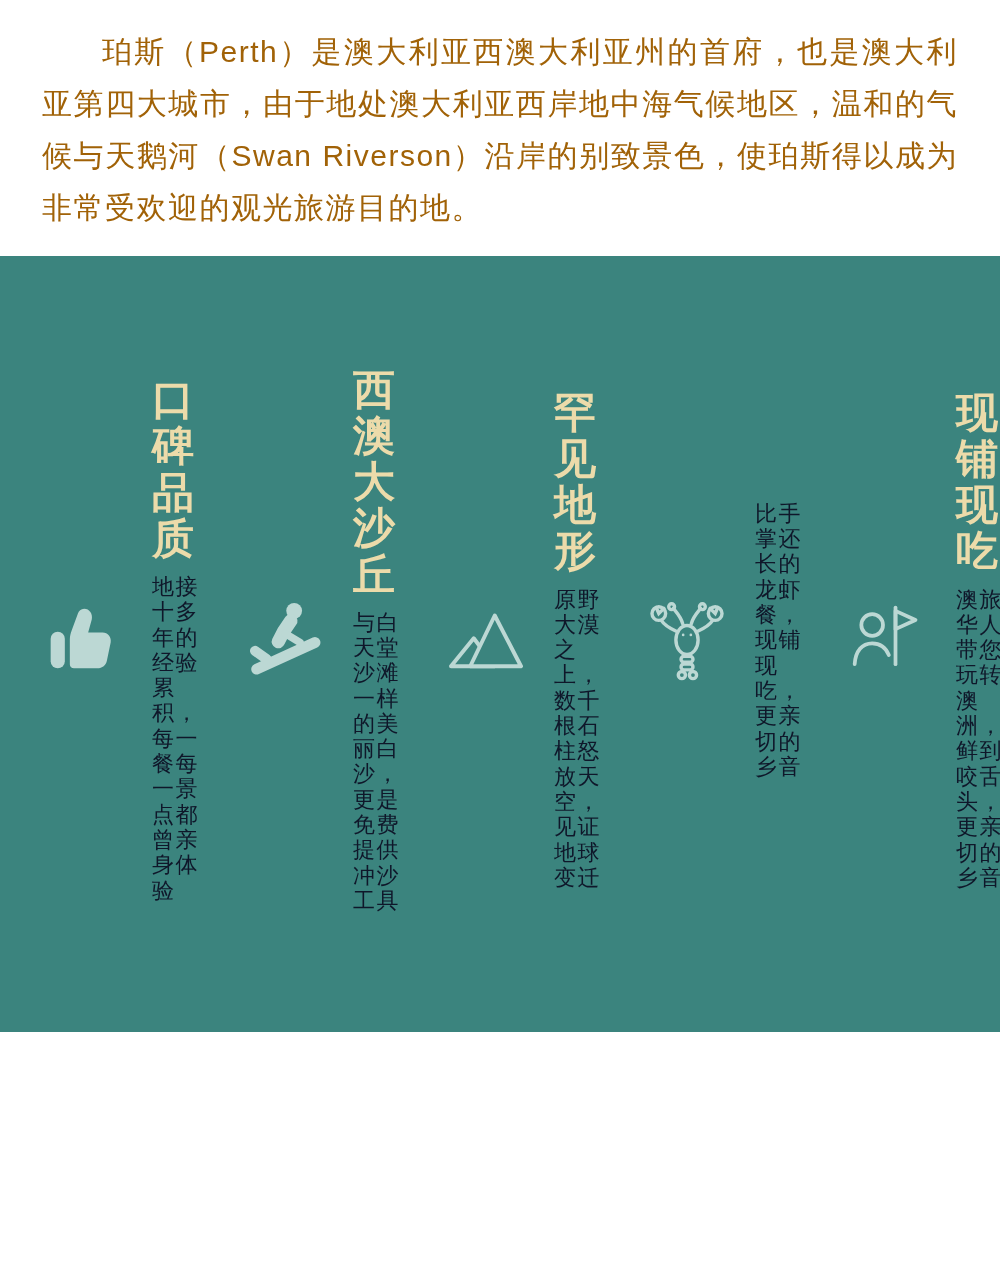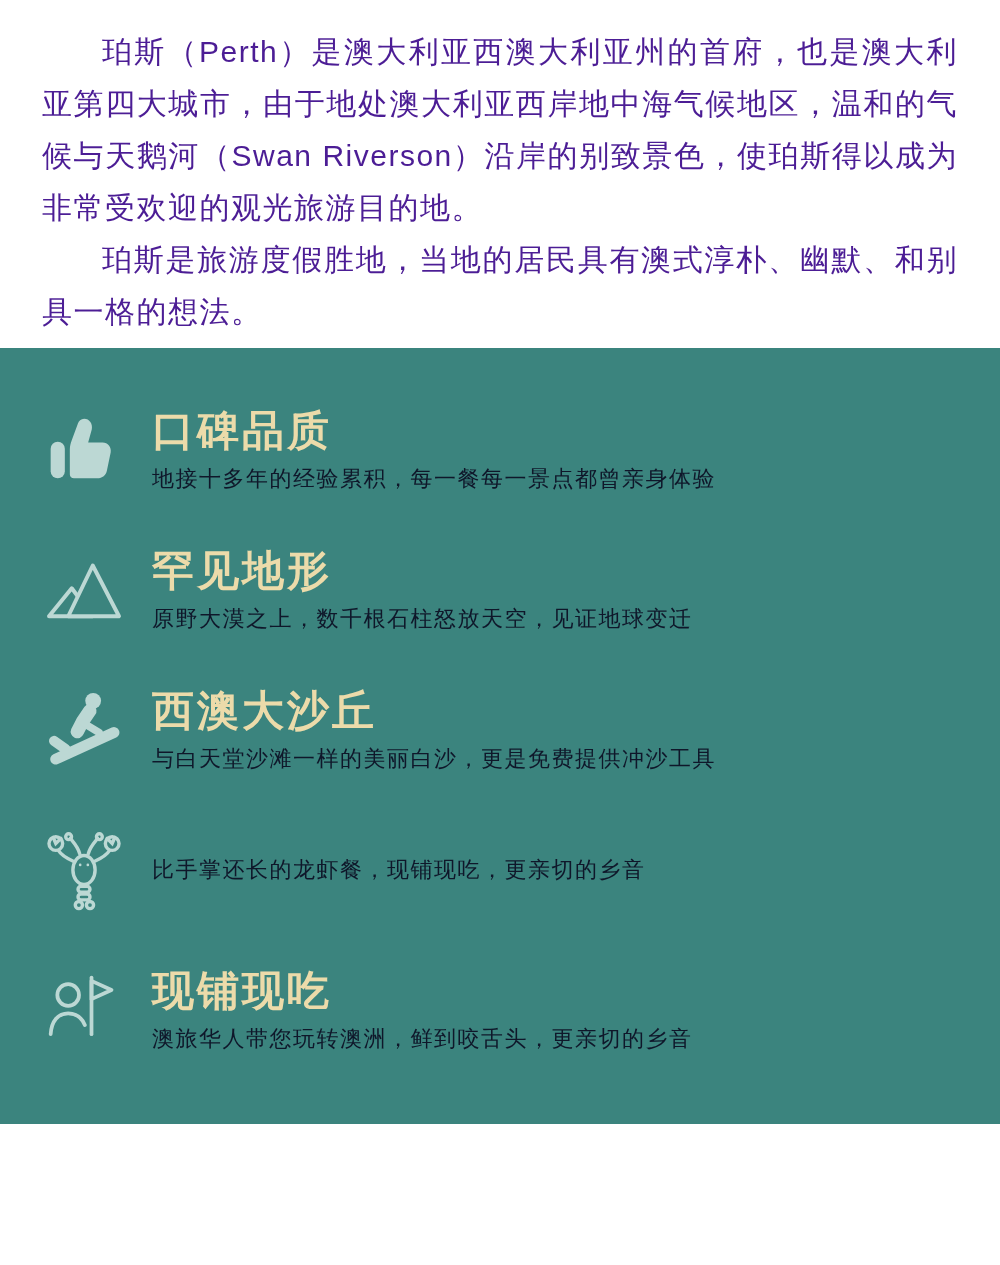--- a/index.html
+++ b/index.html
@@ -7,37 +7,37 @@
   body {
     width: 1000px;
     height: 1265px;
     margin: 0 auto;
     font-family: "Liberation Sans", "DejaVu Sans", sans-serif;
     overflow: hidden;
   }
 
   
   .intro {
-    padding: 26px 42px 10px 42px;
-    color: #4c1d95;
+    padding: 26px 42px 22px 42px;
+    color: #a16207;
   }
   .intro p {
     font-size: 30px;
     line-height: 52px;
     letter-spacing: 1.5px;
     text-align: justify;
     text-indent: 2em;
   }
 
   
   .features {
     background: #3b847e;
     padding: 54px 42px 62px 42px;
     display: flex;
-    flex-direction: column;
+    flex-direction: row;
     gap: 44px;
     min-height: 776px;
   }
   .feature {
     display: flex;
     align-items: center;
     gap: 26px;
   }
   .feature-icon {
     width: 84px;
@@ -62,64 +62,63 @@
     color: #0f172a;
     letter-spacing: 1.5px;
     line-height: 1.15;
   }
 </style>
 </head>
 <body>
 
 <div class="intro">
   <p>珀斯（Perth）是澳大利亚西澳大利亚州的首府，也是澳大利亚第四大城市，由于地处澳大利亚西岸地中海气候地区，温和的气候与天鹅河（Swan Riverson）沿岸的别致景色，使珀斯得以成为非常受欢迎的观光旅游目的地。</p>
-  <p>珀斯是旅游度假胜地，当地的居民具有澳式淳朴、幽默、和别具一格的想法。</p>
 </div>
 
 <div class="features">
 
   <div class="feature">
     <div class="feature-icon">
       <svg width="80" height="88" viewBox="0 0 96 96" aria-hidden="true">
         <rect x="8" y="38" width="17" height="44" rx="8.5" fill="#bcd8d4"></rect>
         <path d="M36 82 L64 82 C70 82 74.5 78 75.5 72.5 L80 51 C81.2 44.8 76.6 39 70.3 39 L53 39 L57.3 23.5 C58.8 16.5 54.5 10.5 48.2 10.5 C44.2 10.5 41.8 13.2 40.6 16.4 L33.2 36.5 C31.8 40.2 31 43.4 31 47.3 L31 77 C31 79.8 33.2 82 36 82 Z" fill="#bcd8d4"></path>
       </svg>
     </div>
     <div class="feature-text">
       <div class="feature-title">口碑品质</div>
       <div class="feature-desc">地接十多年的经验累积，每一餐每一景点都曾亲身体验</div>
     </div>
   </div>
 
   <div class="feature">
     <div class="feature-icon">
-      <svg width="84" height="88" viewBox="0 0 96 96" aria-hidden="true">
-        <polygon points="8,78 34,46 58,78" fill="none" stroke="#bcd8d4" stroke-width="4.5" stroke-linejoin="round"></polygon>
-        <polygon points="30,78 58,20 88,78" fill="#3b847e" stroke="#bcd8d4" stroke-width="4.5" stroke-linejoin="round"></polygon>
-      </svg>
-    </div>
-    <div class="feature-text">
-      <div class="feature-title">罕见地形</div>
-      <div class="feature-desc">原野大漠之上，数千根石柱怒放天空，见证地球变迁</div>
-    </div>
-  </div>
-
-  <div class="feature">
-    <div class="feature-icon">
       <svg width="80" height="88" viewBox="0 0 96 96" aria-hidden="true">
         <circle cx="59" cy="13" r="9.5" fill="#bcd8d4"></circle>
         <path d="M55 25 C49 33 44 41 40 50" stroke="#bcd8d4" stroke-width="16" stroke-linecap="round" fill="none"></path>
         <line x1="48" y1="40" x2="66" y2="51" stroke="#bcd8d4" stroke-width="9" stroke-linecap="round"></line>
         <line x1="14" y1="83" x2="84" y2="51" stroke="#bcd8d4" stroke-width="13" stroke-linecap="round"></line>
         <line x1="12" y1="61" x2="26" y2="71" stroke="#bcd8d4" stroke-width="12" stroke-linecap="round"></line>
       </svg>
     </div>
     <div class="feature-text">
       <div class="feature-title">西澳大沙丘</div>
       <div class="feature-desc">与白天堂沙滩一样的美丽白沙，更是免费提供冲沙工具</div>
+    </div>
+  </div>
+
+  <div class="feature">
+    <div class="feature-icon">
+      <svg width="84" height="88" viewBox="0 0 96 96" aria-hidden="true">
+        <polygon points="8,78 34,46 58,78" fill="none" stroke="#bcd8d4" stroke-width="4.5" stroke-linejoin="round"></polygon>
+        <polygon points="30,78 58,20 88,78" fill="#3b847e" stroke="#bcd8d4" stroke-width="4.5" stroke-linejoin="round"></polygon>
+      </svg>
+    </div>
+    <div class="feature-text">
+      <div class="feature-title">罕见地形</div>
+      <div class="feature-desc">原野大漠之上，数千根石柱怒放天空，见证地球变迁</div>
     </div>
   </div>
 
   <div class="feature">
     <div class="feature-icon">
       <svg width="82" height="92" viewBox="0 0 96 96" aria-hidden="true" fill="none" stroke="#bcd8d4" stroke-width="4" stroke-linecap="round">
 
         <path d="M43 29 C41 21 36 16 32 11"></path>
         <path d="M53 29 C55 21 60 16 64 11"></path>
         <circle cx="30" cy="9" r="3.4"></circle>

